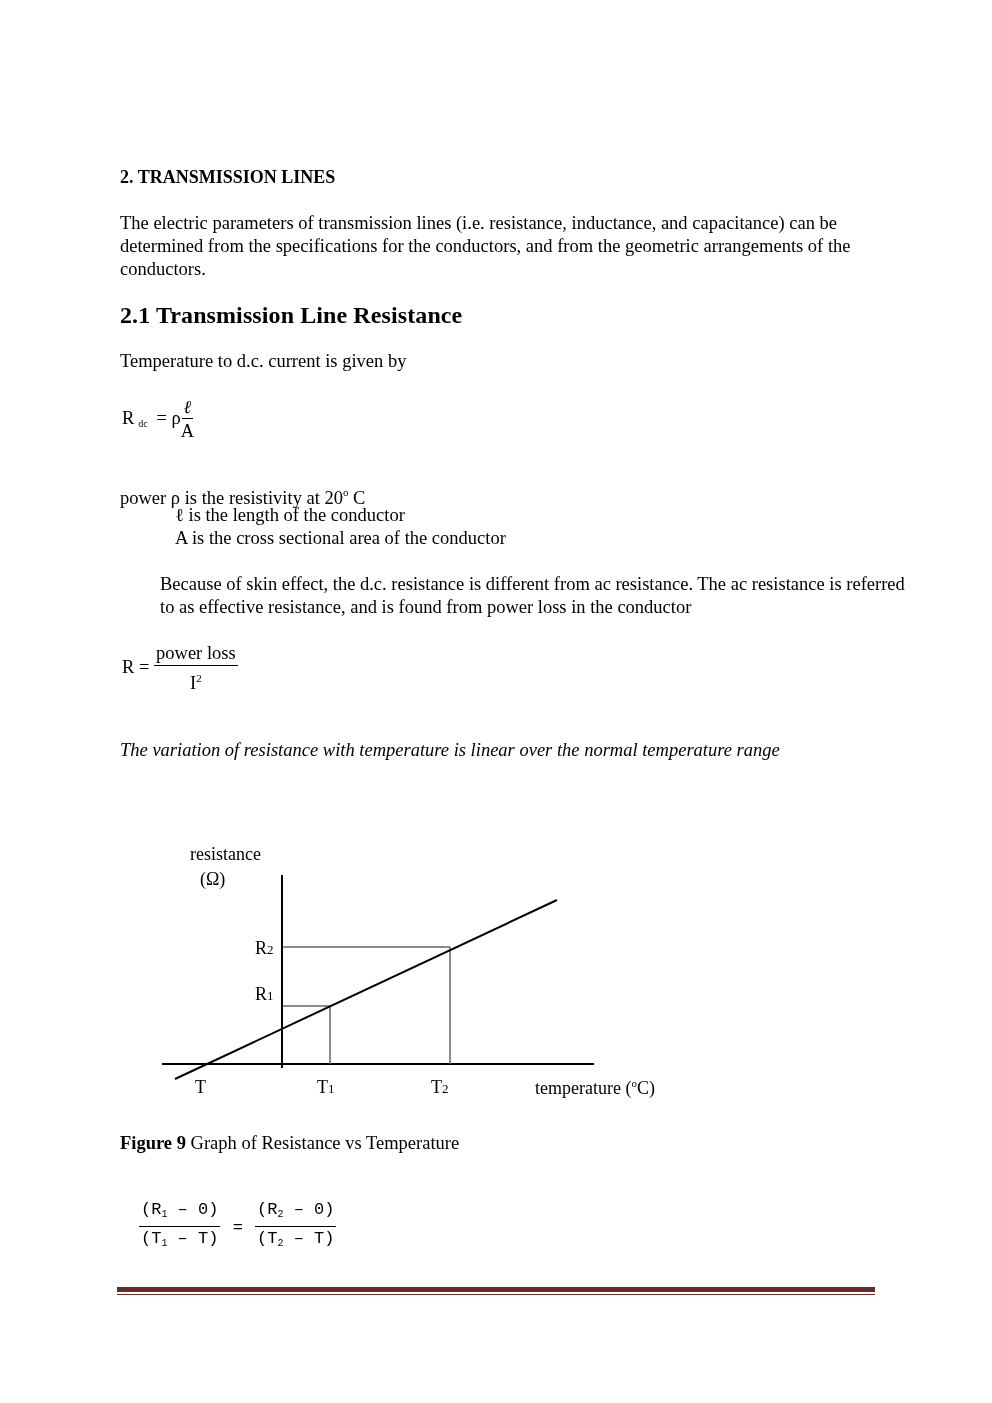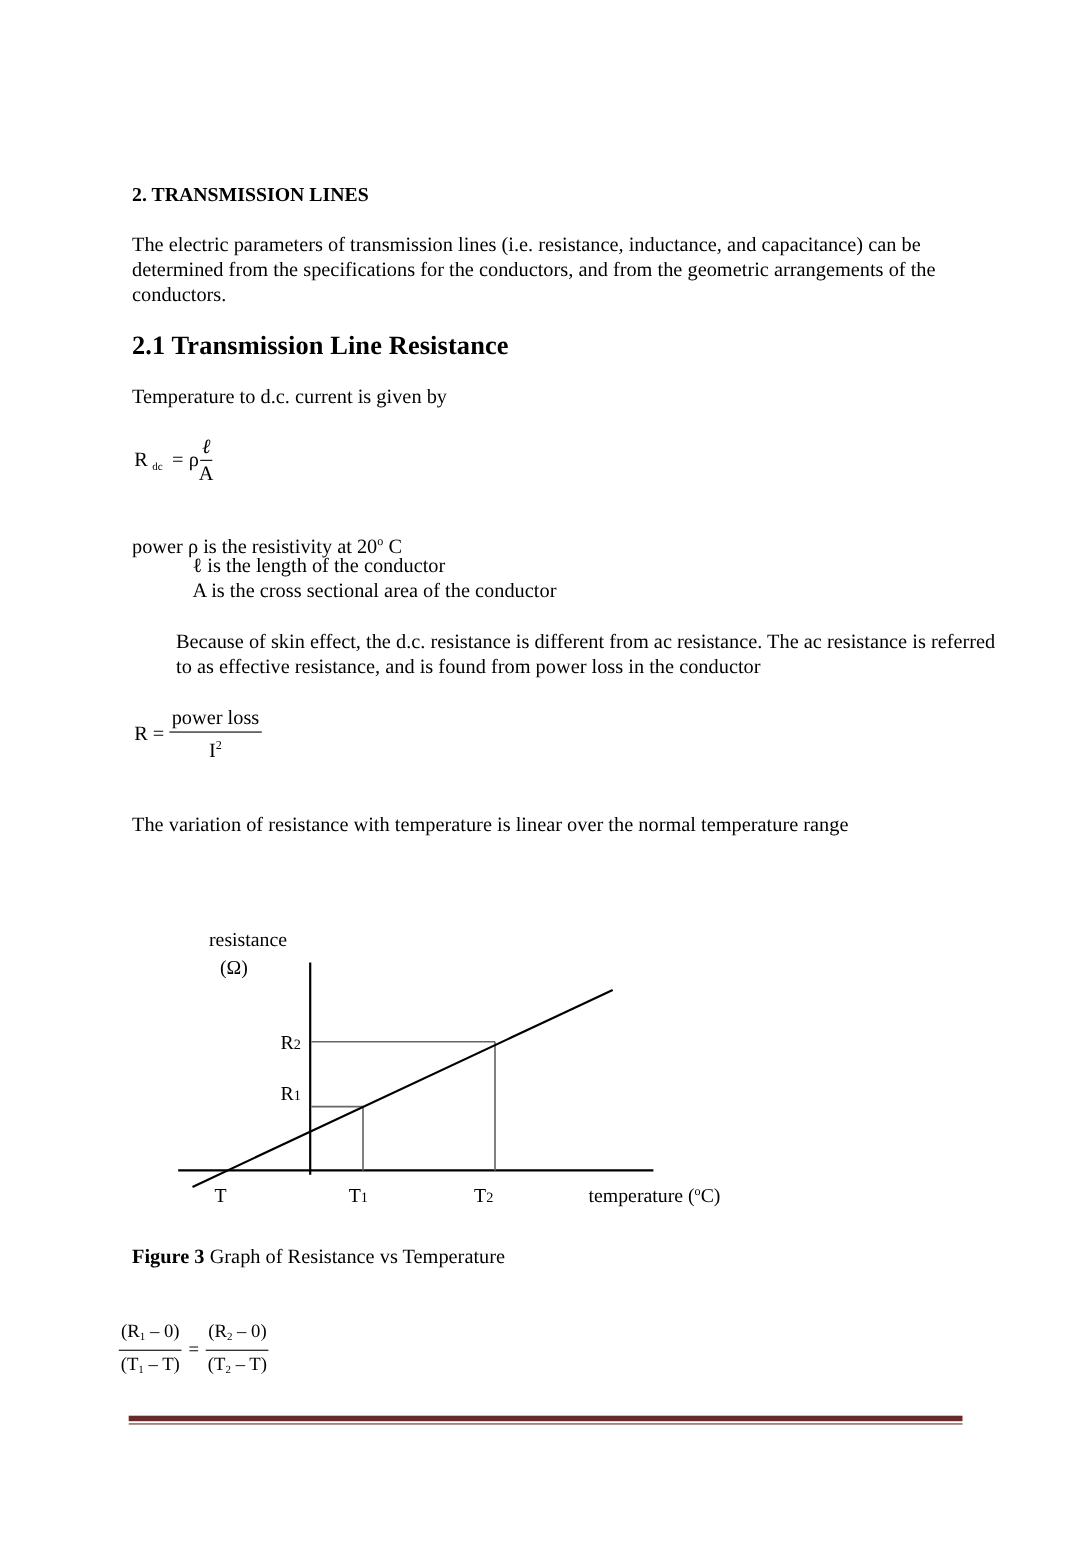--- a/index.html
+++ b/index.html
@@ -57,21 +57,21 @@
 <div class="abs txt para" style="left:120px; top:573px; width:760px;margin-left:40px;">Because of skin effect, the d.c. resistance is different from ac resistance. The ac resistance is referred to as effective resistance, and is found from power loss in the conductor</div>
 
 <div class="abs math" style="left:122px; top:643px;">
   <span>R =</span>
   <span class="frac">
     <span class="num" style="padding:0 2px 2px 2px;">power loss</span>
     <span class="den"><span>I</span><span class="sup" style="vertical-align:7px;">2</span></span>
   </span>
 </div>
 
-<div class="abs txt" style="left:120px; top:739px;">The variation of resistance with temperature is linear over the normal temperature range</div>
+<div class="abs txt" style="left:120px; top:739px;font-style:italic;">The variation of resistance with temperature is linear over the normal temperature range</div>
 
 <div class="abs" style="left:0; top:12px; width:992px; height:1403px; pointer-events:none;">
   <svg width="992" height="1403" style="position:absolute; left:0; top:0;">
 
     <line x1="282" y1="863" x2="282" y2="1056" stroke="#000" stroke-width="2"></line>
     <line x1="162" y1="1052" x2="594" y2="1052" stroke="#000" stroke-width="2"></line>
 
     <line x1="283" y1="935" x2="450" y2="935" stroke="#666" stroke-width="1.5"></line>
     <line x1="450" y1="935" x2="450" y2="1052" stroke="#666" stroke-width="1.5"></line>
     <line x1="283" y1="994" x2="330" y2="994" stroke="#666" stroke-width="1.5"></line>
@@ -83,24 +83,24 @@
   <div class="abs graph-label" style="left:200px; top:857px;">(Ω)</div>
   <div class="abs graph-label" style="left:255px; top:926px;"><span>R</span><span style="font-size:13px;">2</span></div>
   <div class="abs graph-label" style="left:255px; top:972px;"><span>R</span><span style="font-size:13px;">1</span></div>
   <div class="abs graph-label" style="left:195px; top:1065px;">T</div>
   <div class="abs graph-label" style="left:317px; top:1065px;"><span>T</span><span style="font-size:13px;">1</span></div>
   <div class="abs graph-label" style="left:431px; top:1065px;"><span>T</span><span style="font-size:13px;">2</span></div>
   <div class="abs graph-label" style="left:535px; top:1065px;"><span>temperature (</span><span style="font-size:11px; vertical-align:7px;">o</span><span>C)</span></div>
 </div>
 
 <div class="abs txt" style="left:120px; top:1132px;">
-  <span style="font-weight:bold;">Figure 3</span><span> Graph of Resistance vs Temperature</span>
+  <span style="font-weight:bold;">Figure 9</span><span> Graph of Resistance vs Temperature</span>
 </div>
 
-<div class="abs math" style="left:108px; top:1200px; font-size:17px;">
+<div class="abs math" style="left:139px; top:1200px; font-size:17px;font-family:Liberation Mono, monospace;">
   <span class="frac">
     <span class="num"><span>(R</span><span class="subsm">1</span><span> – 0)</span></span>
     <span class="den"><span>(T</span><span class="subsm">1</span><span> – T)</span></span>
   </span>
   <span style="margin:0 2px;">=</span>
   <span class="frac">
     <span class="num"><span>(R</span><span class="subsm">2</span><span> – 0)</span></span>
     <span class="den"><span>(T</span><span class="subsm">2</span><span> – T)</span></span>
   </span>
 </div>

